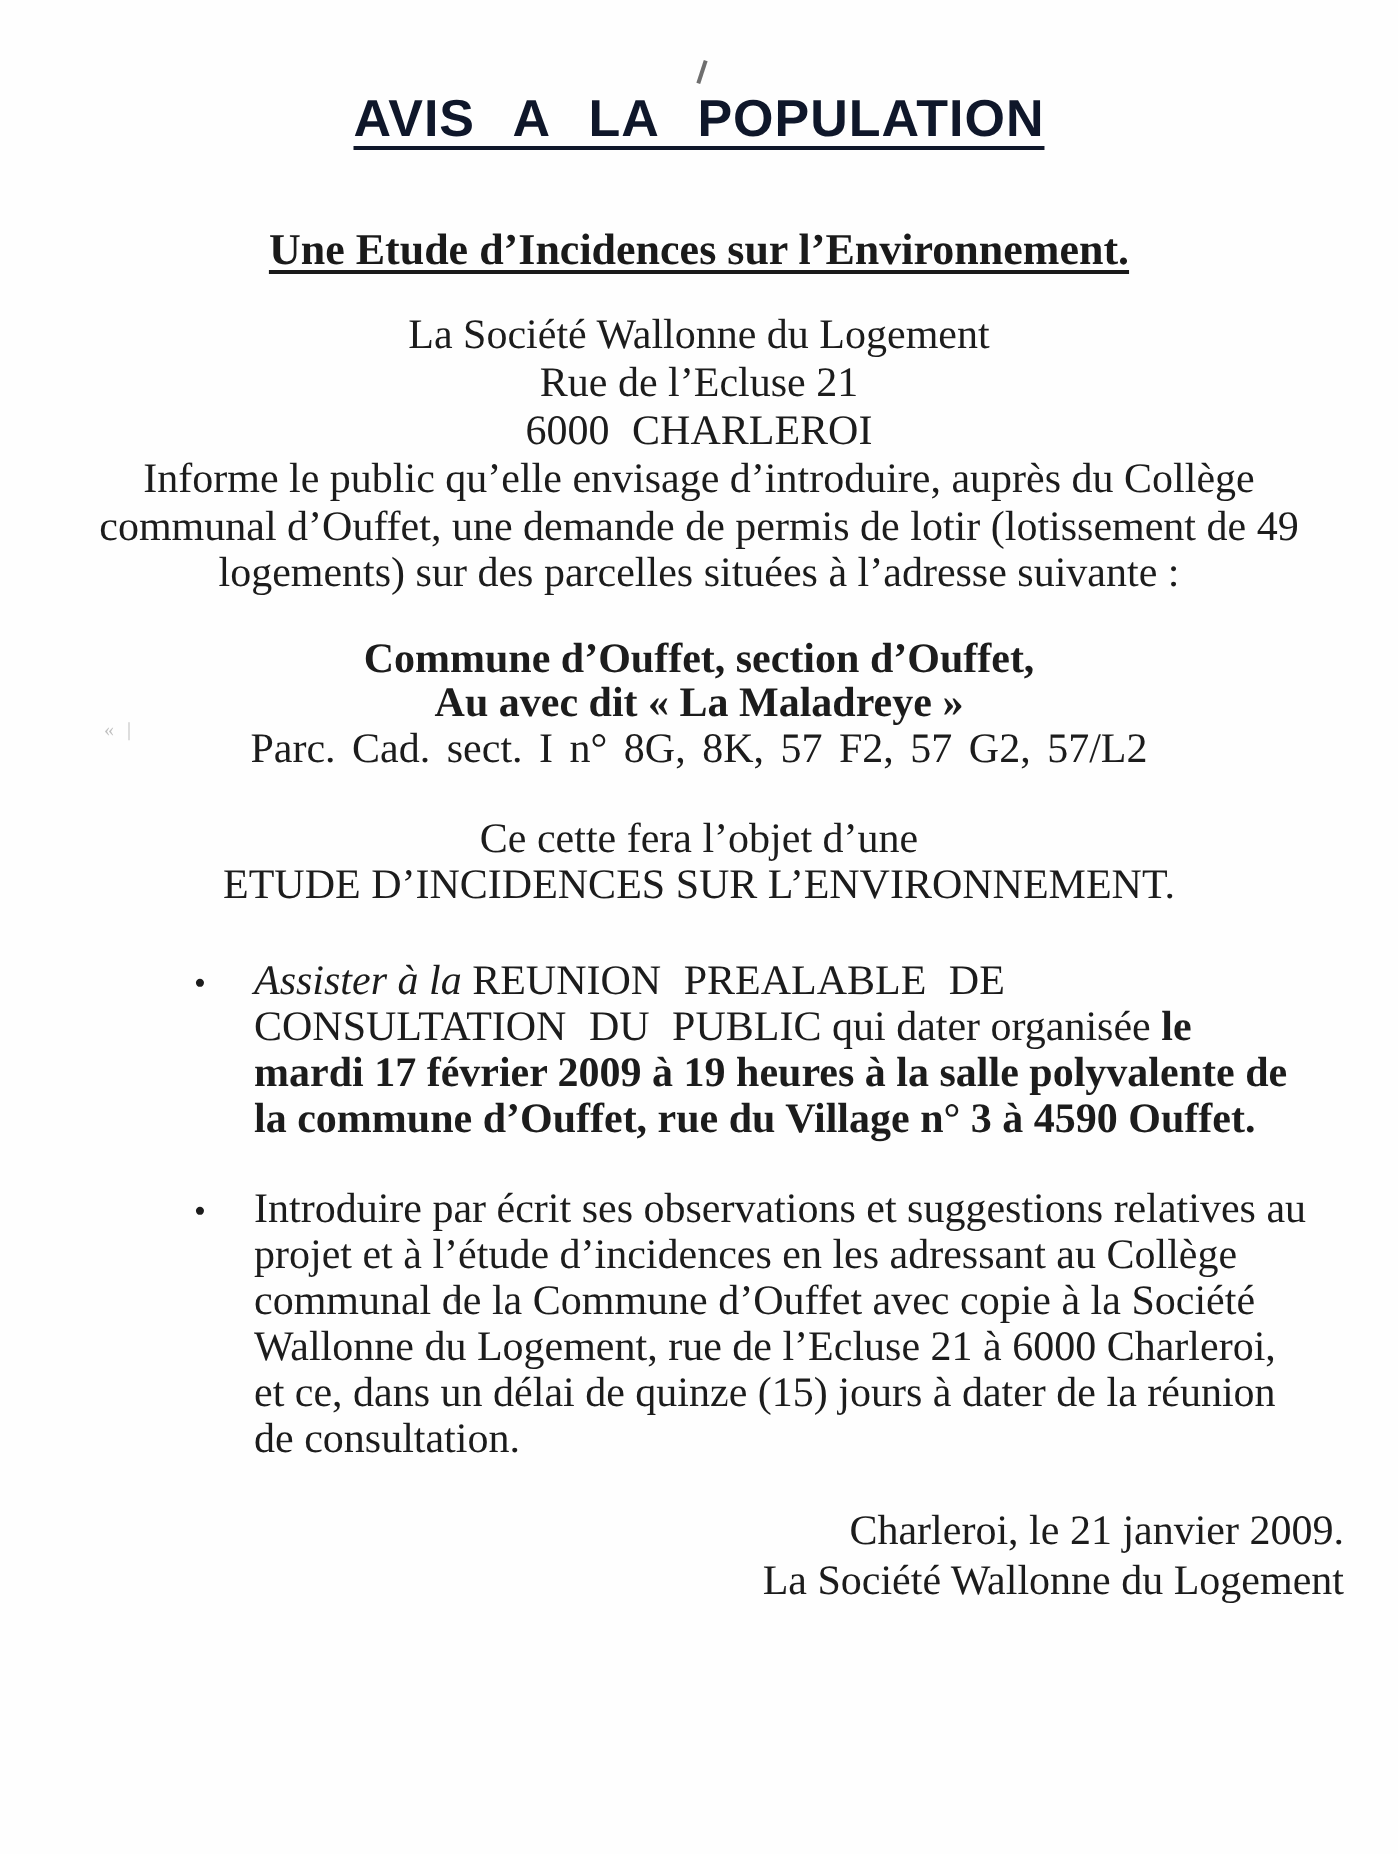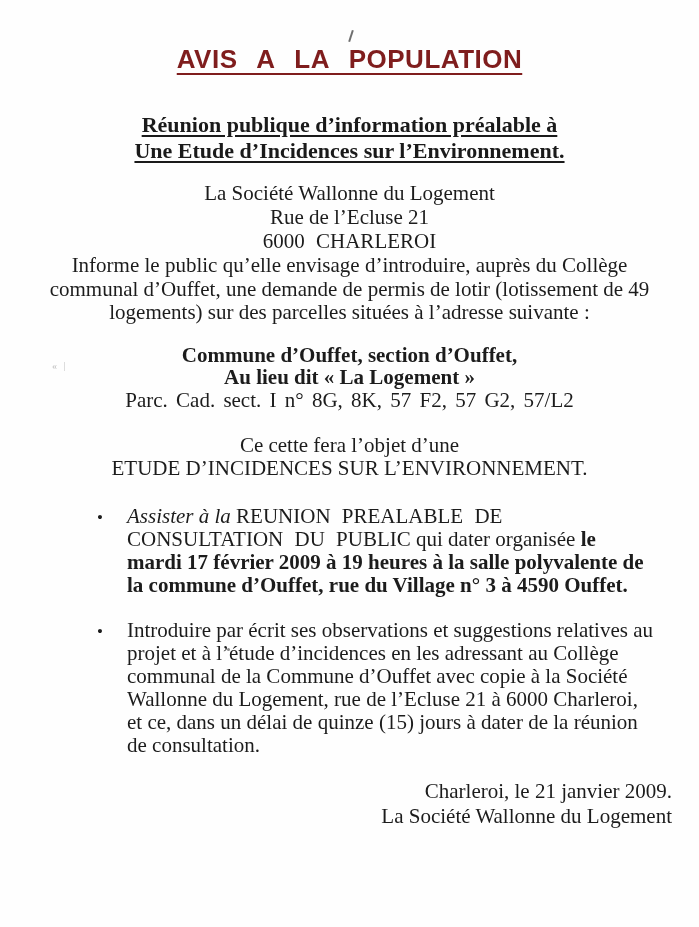--- a/index.html
+++ b/index.html
@@ -29,21 +29,21 @@
   .artifact.a3 { left: 227px; top: 648px; width: 3px; height: 3px; background: #8d8d8d; border-radius: 50%; }
 
   .doc-title {
     margin: 0 0 37px 0;
     text-align: center;
     font-family: "Liberation Sans", "DejaVu Sans", sans-serif;
     font-size: 26px;
     font-weight: bold;
     letter-spacing: 0.5px;
     word-spacing: 12px;
-    color: #7f1d1d;
+    color: #0f172a;
   }
   .doc-title .u {
     text-decoration: underline;
     text-decoration-thickness: 2px;
     text-underline-offset: 5px;
   }
   .subtitle {
     text-align: center;
     font-size: 22px;
     font-weight: bold;
@@ -112,35 +112,34 @@
 
   <div class="artifact a1"></div>
   <div class="artifact a2">« |</div>
   <div class="artifact a3"></div>
 
   <h1 class="doc-title">
     <span class="u">AVIS A LA POPULATION</span>
   </h1>
 
   <div class="subtitle">
-    <div><span class="line">Réunion publique d’information préalable à</span></div>
     <div><span class="line italic">Une Etude d’Incidences sur l’Environnement.</span></div>
   </div>
 
   <div class="body-text centered sender">
     <span class="line">La Société Wallonne du Logement</span>
     <span class="line">Rue de l’Ecluse 21</span>
     <span class="line city">6000 CHARLEROI</span>
   </div>
 
   <p class="body-text centered intro">Informe le public qu’elle envisage d’introduire, auprès du Collège communal d’Ouffet, une demande de permis de lotir (lotissement de 49 logements) sur des parcelles situées à l’adresse suivante :</p>
 
   <div class="body-text centered location">
     <span class="line bold">Commune d’Ouffet, section d’Ouffet,</span>
-    <span class="line bold">Au lieu dit « La Logement »</span>
+    <span class="line bold">Au avec dit « La Maladreye »</span>
     <span class="line cad">Parc. Cad. sect. I n° 8G, 8K, 57 F2, 57 G2, 57/L2</span>
   </div>
 
   <div class="body-text centered project">
     <span class="line">Ce cette fera l’objet d’une</span>
     <span class="line">ETUDE D’INCIDENCES SUR L’ENVIRONNEMENT.</span>
   </div>
 
 
   <ul class="bullets body-text">

